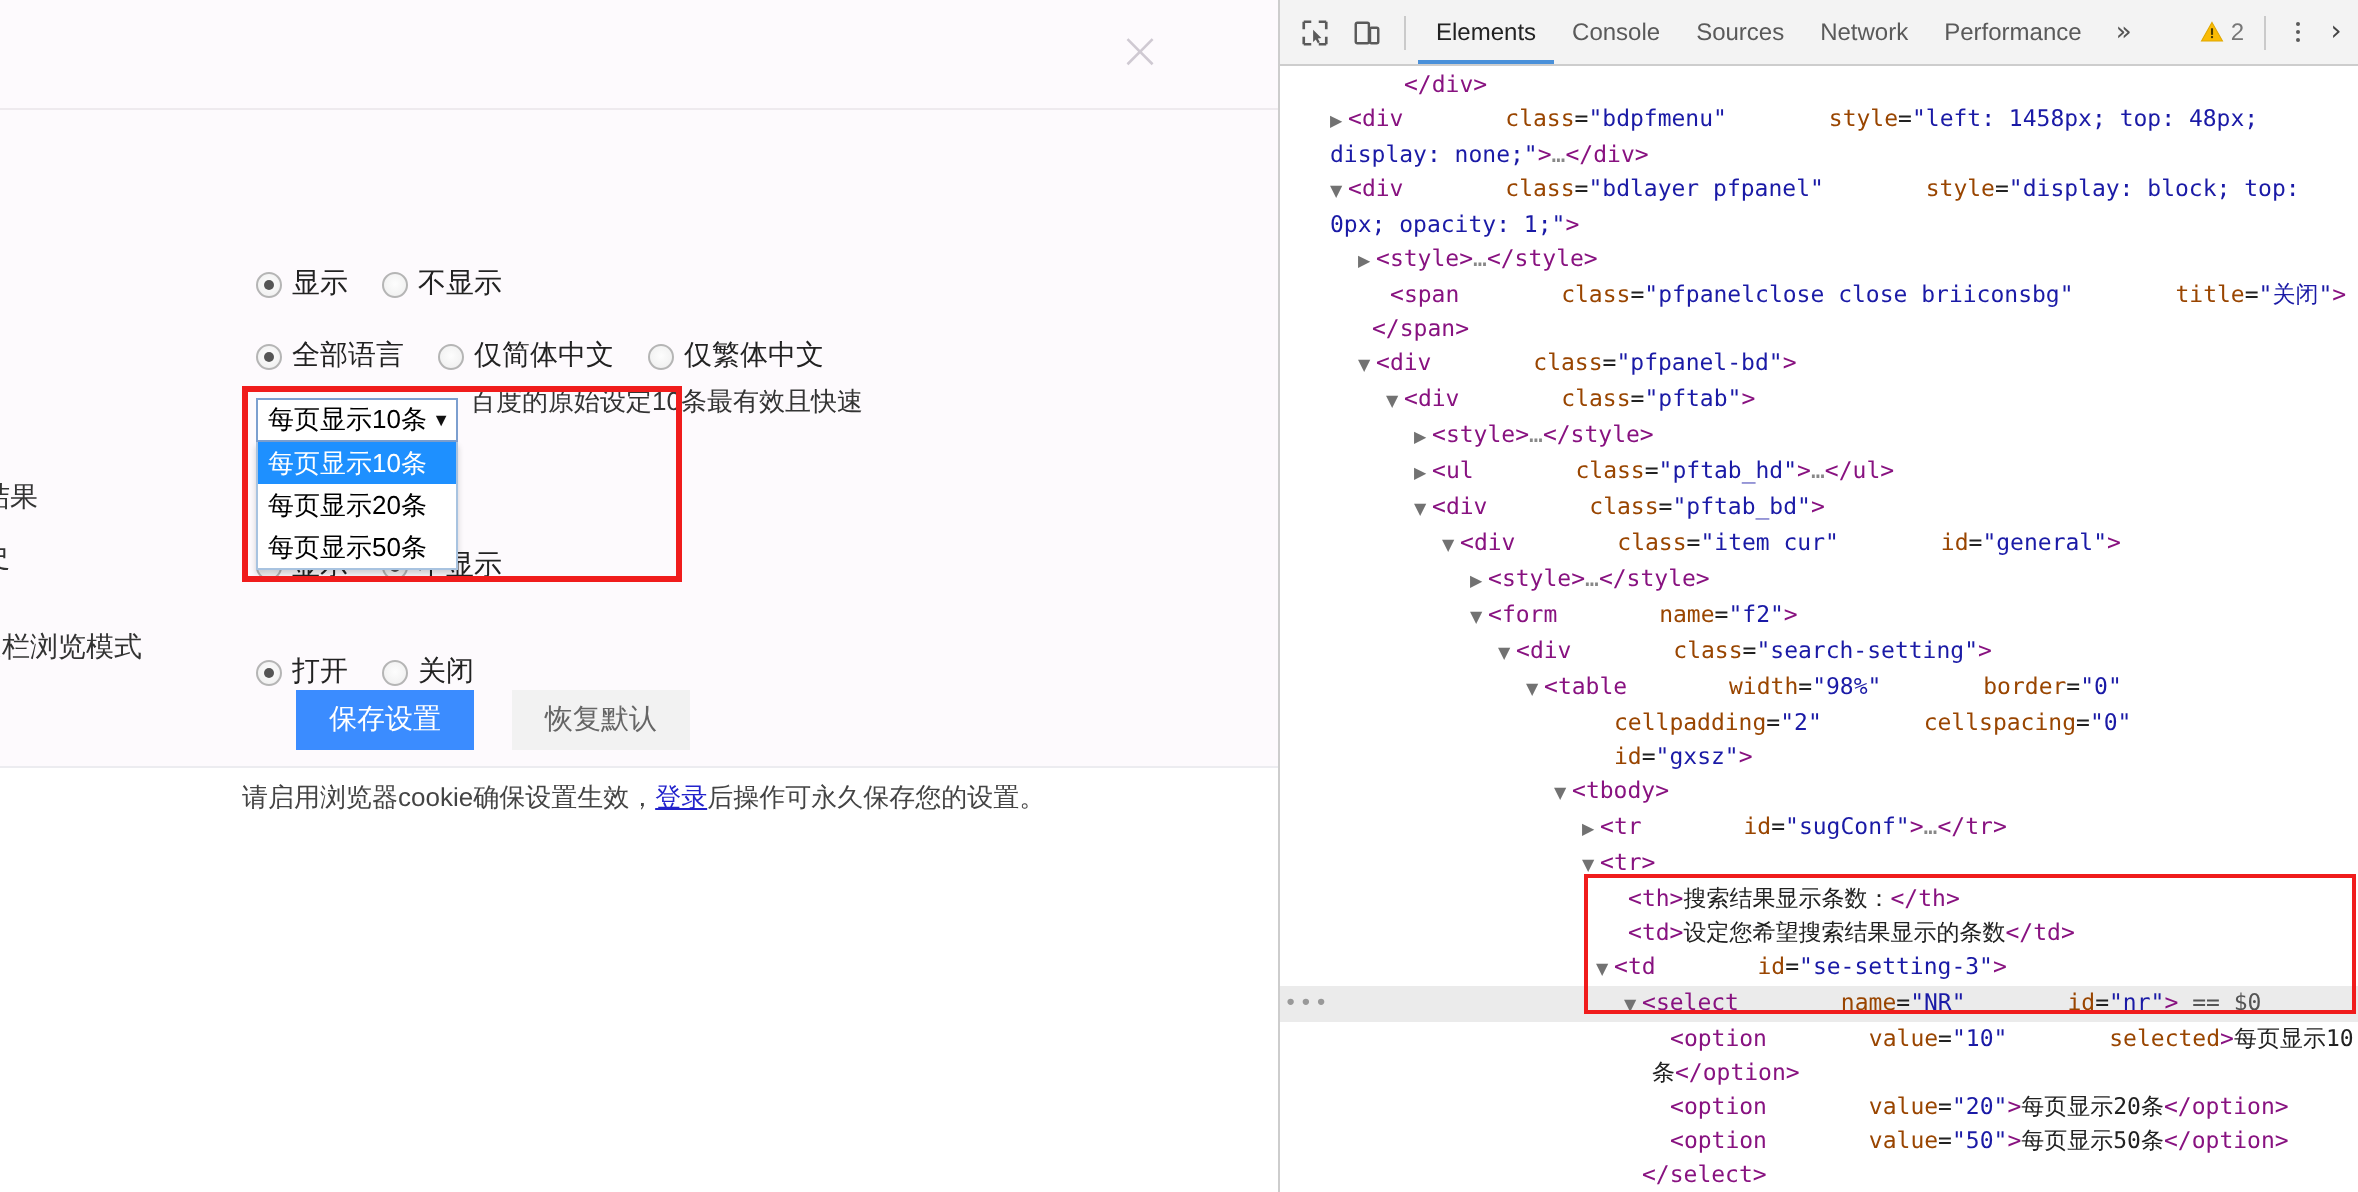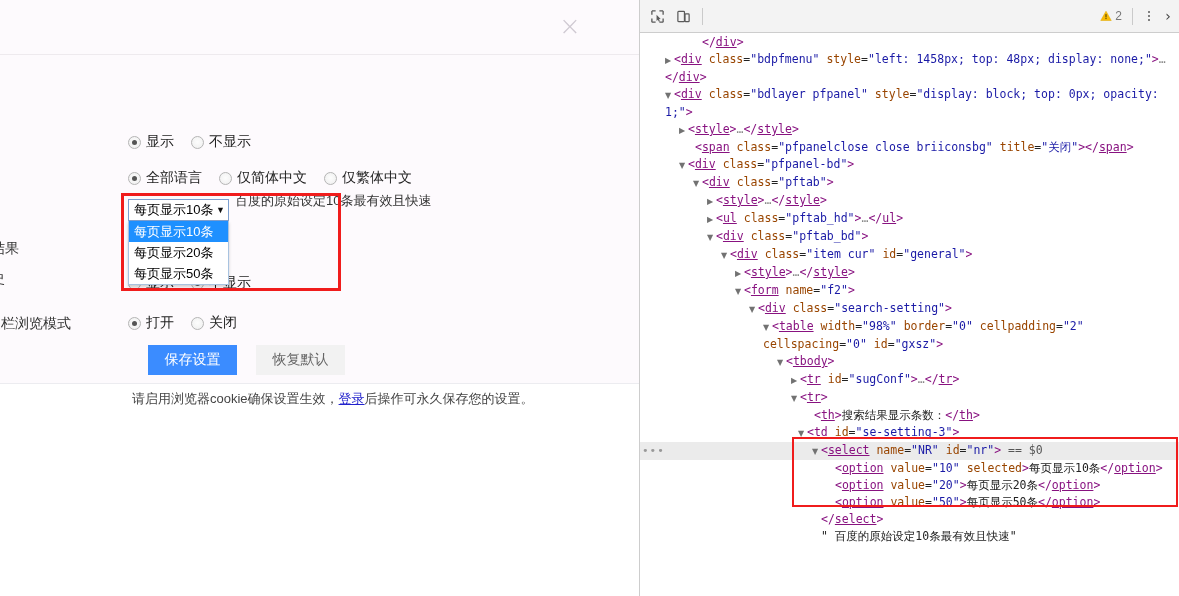--- a/index.html
+++ b/index.html
@@ -142,21 +142,21 @@
   .btn-default {
     background: #f2f2f2;
     color: #666;
     border: none;
     width: 89px; height: 30px;
     font-size: 14px;
     font-family: "Liberation Sans", sans-serif;
     cursor: pointer;
   }
   .footnote {
-    position: absolute; left: 133px; top: 335px;
+    position: absolute; left: 122px; top: 335px;
     font-size: 13px; color: #444;
     white-space: nowrap;
     text-align: right;
   }
   .footnote a { color: #2222cc; text-decoration: underline; }
 
   
   #devtools {
     position: absolute; left: 639px; top: 0;
     width: 540px; height: 596px;
@@ -244,22 +244,22 @@
     position: absolute; left: 2px; top: 0;
     color: #999; letter-spacing: 1px; font-size: 11px;
   }
   .tri {
     display: inline-block;
     width: 9px;
     color: #727272;
     font-size: 8px;
     font-family: "DejaVu Sans", sans-serif;
   }
-  .tag   { color: #881280; text-decoration: underline; }
-  .attr  { color: #994500; }
+  .tag   { color: #881280; }
+  .attr  { color: #994500; margin-left: 44px; }
   .val   { color: #1a1aa6; }
   .punct { color: #881280; }
   .txt   { color: #222; }
   .dim   { color: #888; }
   .sel0  { color: #555; }
 
   .dom-redbox {
     position: absolute;
     left: 152px; top: 404px;
     width: 386px; height: 70px;
@@ -337,21 +337,21 @@
           </div>
           <div class="sel-list">
             <div class="sel-opt sel">每页显示10条</div>
             <div class="sel-opt">每页显示20条</div>
             <div class="sel-opt">每页显示50条</div>
           </div>
         </div>
 
         <div class="redbox"></div>
 
-        <div class="srow" style="left:129px; top:259px;">
+        <div class="srow" style="left:129px; top:272px;">
           <div class="radio-group">
             <label class="radio">
               <span class="rdot on"></span>
               <span>打开</span>
             </label>
             <label class="radio">
               <span class="rdot"></span>
               <span>关闭</span>
             </label>
           </div>
@@ -379,20 +379,28 @@
           <path d="M7 6.2l4.4 4.4-1.9.35 1.1 2-1.1.55-1.1-2-1.4 1.35z" fill="#5a5a5a"></path>
         </svg>
       </div>
       <div class="dt-icobtn">
         <svg width="15" height="15" viewBox="0 0 16 16">
           <rect x="2" y="2.5" width="7" height="11" rx="0.8" stroke="#5a5a5a" stroke-width="1.3" fill="none"></rect>
           <rect x="9.6" y="5.2" width="4.4" height="8.3" rx="0.8" stroke="#5a5a5a" stroke-width="1.3" fill="none"></rect>
         </svg>
       </div>
       <div class="dt-sep"></div>
+      <div class="dt-tabs">
+        <div class="dt-tab active">Elements</div>
+        <div class="dt-tab">Console</div>
+        <div class="dt-tab">Sources</div>
+        <div class="dt-tab">Network</div>
+        <div class="dt-tab">Performance</div>
+        <div class="dt-more">»</div>
+      </div>
       <div class="dt-right">
         <div class="warn-chip">
           <svg width="12" height="12" viewBox="0 0 16 16">
             <path d="M8 1.6L15 14H1z" fill="#fabb05" stroke="#e0a800" stroke-width="0.7"></path>
             <rect x="7.3" y="5.5" width="1.4" height="4.4" fill="#4a3b00"></rect>
             <rect x="7.3" y="10.7" width="1.4" height="1.4" fill="#4a3b00"></rect>
           </svg>
           <span>2</span>
         </div>
         <div class="dt-sep"></div>
@@ -418,20 +426,21 @@
         <div class="dline" style="padding-left: 67px;"><span class="tri">▼</span><span class="punct">&lt;</span><span class="tag">div</span> <span class="attr">class</span>=<span class="val">"pftab_bd"</span><span class="punct">&gt;</span></div>
         <div class="dline" style="padding-left: 81px;"><span class="tri">▼</span><span class="punct">&lt;</span><span class="tag">div</span> <span class="attr">class</span>=<span class="val">"item cur"</span> <span class="attr">id</span>=<span class="val">"general"</span><span class="punct">&gt;</span></div>
         <div class="dline" style="padding-left: 95px;"><span class="tri">▶</span><span class="punct">&lt;</span><span class="tag">style</span><span class="punct">&gt;</span><span class="dim">…</span><span class="punct">&lt;/</span><span class="tag">style</span><span class="punct">&gt;</span></div>
         <div class="dline" style="padding-left: 95px;"><span class="tri">▼</span><span class="punct">&lt;</span><span class="tag">form</span> <span class="attr">name</span>=<span class="val">"f2"</span><span class="punct">&gt;</span></div>
         <div class="dline" style="padding-left: 109px;"><span class="tri">▼</span><span class="punct">&lt;</span><span class="tag">div</span> <span class="attr">class</span>=<span class="val">"search-setting"</span><span class="punct">&gt;</span></div>
         <div class="dline" style="padding-left: 123px;"><span class="tri">▼</span><span class="punct">&lt;</span><span class="tag">table</span> <span class="attr">width</span>=<span class="val">"98%"</span> <span class="attr">border</span>=<span class="val">"0"</span> <span class="attr">cellpadding</span>=<span class="val">"2"</span> <span class="attr">cellspacing</span>=<span class="val">"0"</span> <span class="attr">id</span>=<span class="val">"gxsz"</span><span class="punct">&gt;</span></div>
         <div class="dline" style="padding-left: 137px;"><span class="tri">▼</span><span class="punct">&lt;</span><span class="tag">tbody</span><span class="punct">&gt;</span></div>
         <div class="dline" style="padding-left: 151px;"><span class="tri">▶</span><span class="punct">&lt;</span><span class="tag">tr</span> <span class="attr">id</span>=<span class="val">"sugConf"</span><span class="punct">&gt;</span><span class="dim">…</span><span class="punct">&lt;/</span><span class="tag">tr</span><span class="punct">&gt;</span></div>
         <div class="dline" style="padding-left: 151px;"><span class="tri">▼</span><span class="punct">&lt;</span><span class="tag">tr</span><span class="punct">&gt;</span></div>
         <div class="dline" style="padding-left: 165px;"><span class="tri"></span><span class="punct">&lt;</span><span class="tag">th</span><span class="punct">&gt;</span><span class="txt">搜索结果显示条数：</span><span class="punct">&lt;/</span><span class="tag">th</span><span class="punct">&gt;</span></div>
+        <div class="dline" style="padding-left: 165px;"><span class="tri"></span><span class="punct">&lt;</span><span class="tag">td</span><span class="punct">&gt;</span><span class="txt">设定您希望搜索结果显示的条数</span><span class="punct">&lt;/</span><span class="tag">td</span><span class="punct">&gt;</span></div>
         <div class="dline" style="padding-left: 158px;"><span class="tri">▼</span><span class="punct">&lt;</span><span class="tag">td</span> <span class="attr">id</span>=<span class="val">"se-setting-3"</span><span class="punct">&gt;</span></div>
         <div class="dline selrow" style="padding-left: 172px;"><span class="gutter-dots">•••</span><span class="tri">▼</span><span class="punct">&lt;</span><span class="tag">select</span> <span class="attr">name</span>=<span class="val">"NR"</span> <span class="attr">id</span>=<span class="val">"nr"</span><span class="punct">&gt;</span> <span class="sel0">== $0</span></div>
         <div class="dline" style="padding-left: 186px;"><span class="tri"></span><span class="punct">&lt;</span><span class="tag">option</span> <span class="attr">value</span>=<span class="val">"10"</span> <span class="attr">selected</span><span class="punct">&gt;</span><span class="txt">每页显示10条</span><span class="punct">&lt;/</span><span class="tag">option</span><span class="punct">&gt;</span></div>
         <div class="dline" style="padding-left: 186px;"><span class="tri"></span><span class="punct">&lt;</span><span class="tag">option</span> <span class="attr">value</span>=<span class="val">"20"</span><span class="punct">&gt;</span><span class="txt">每页显示20条</span><span class="punct">&lt;/</span><span class="tag">option</span><span class="punct">&gt;</span></div>
         <div class="dline" style="padding-left: 186px;"><span class="tri"></span><span class="punct">&lt;</span><span class="tag">option</span> <span class="attr">value</span>=<span class="val">"50"</span><span class="punct">&gt;</span><span class="txt">每页显示50条</span><span class="punct">&lt;/</span><span class="tag">option</span><span class="punct">&gt;</span></div>
         <div class="dline" style="padding-left: 172px;"><span class="tri"></span><span class="punct">&lt;/</span><span class="tag">select</span><span class="punct">&gt;</span></div>
         <div class="dline" style="padding-left: 172px;"><span class="tri"></span><span class="txt">" 百度的原始设定10条最有效且快速"</span></div>
         <div class="dom-redbox"></div>
     </div>
 

